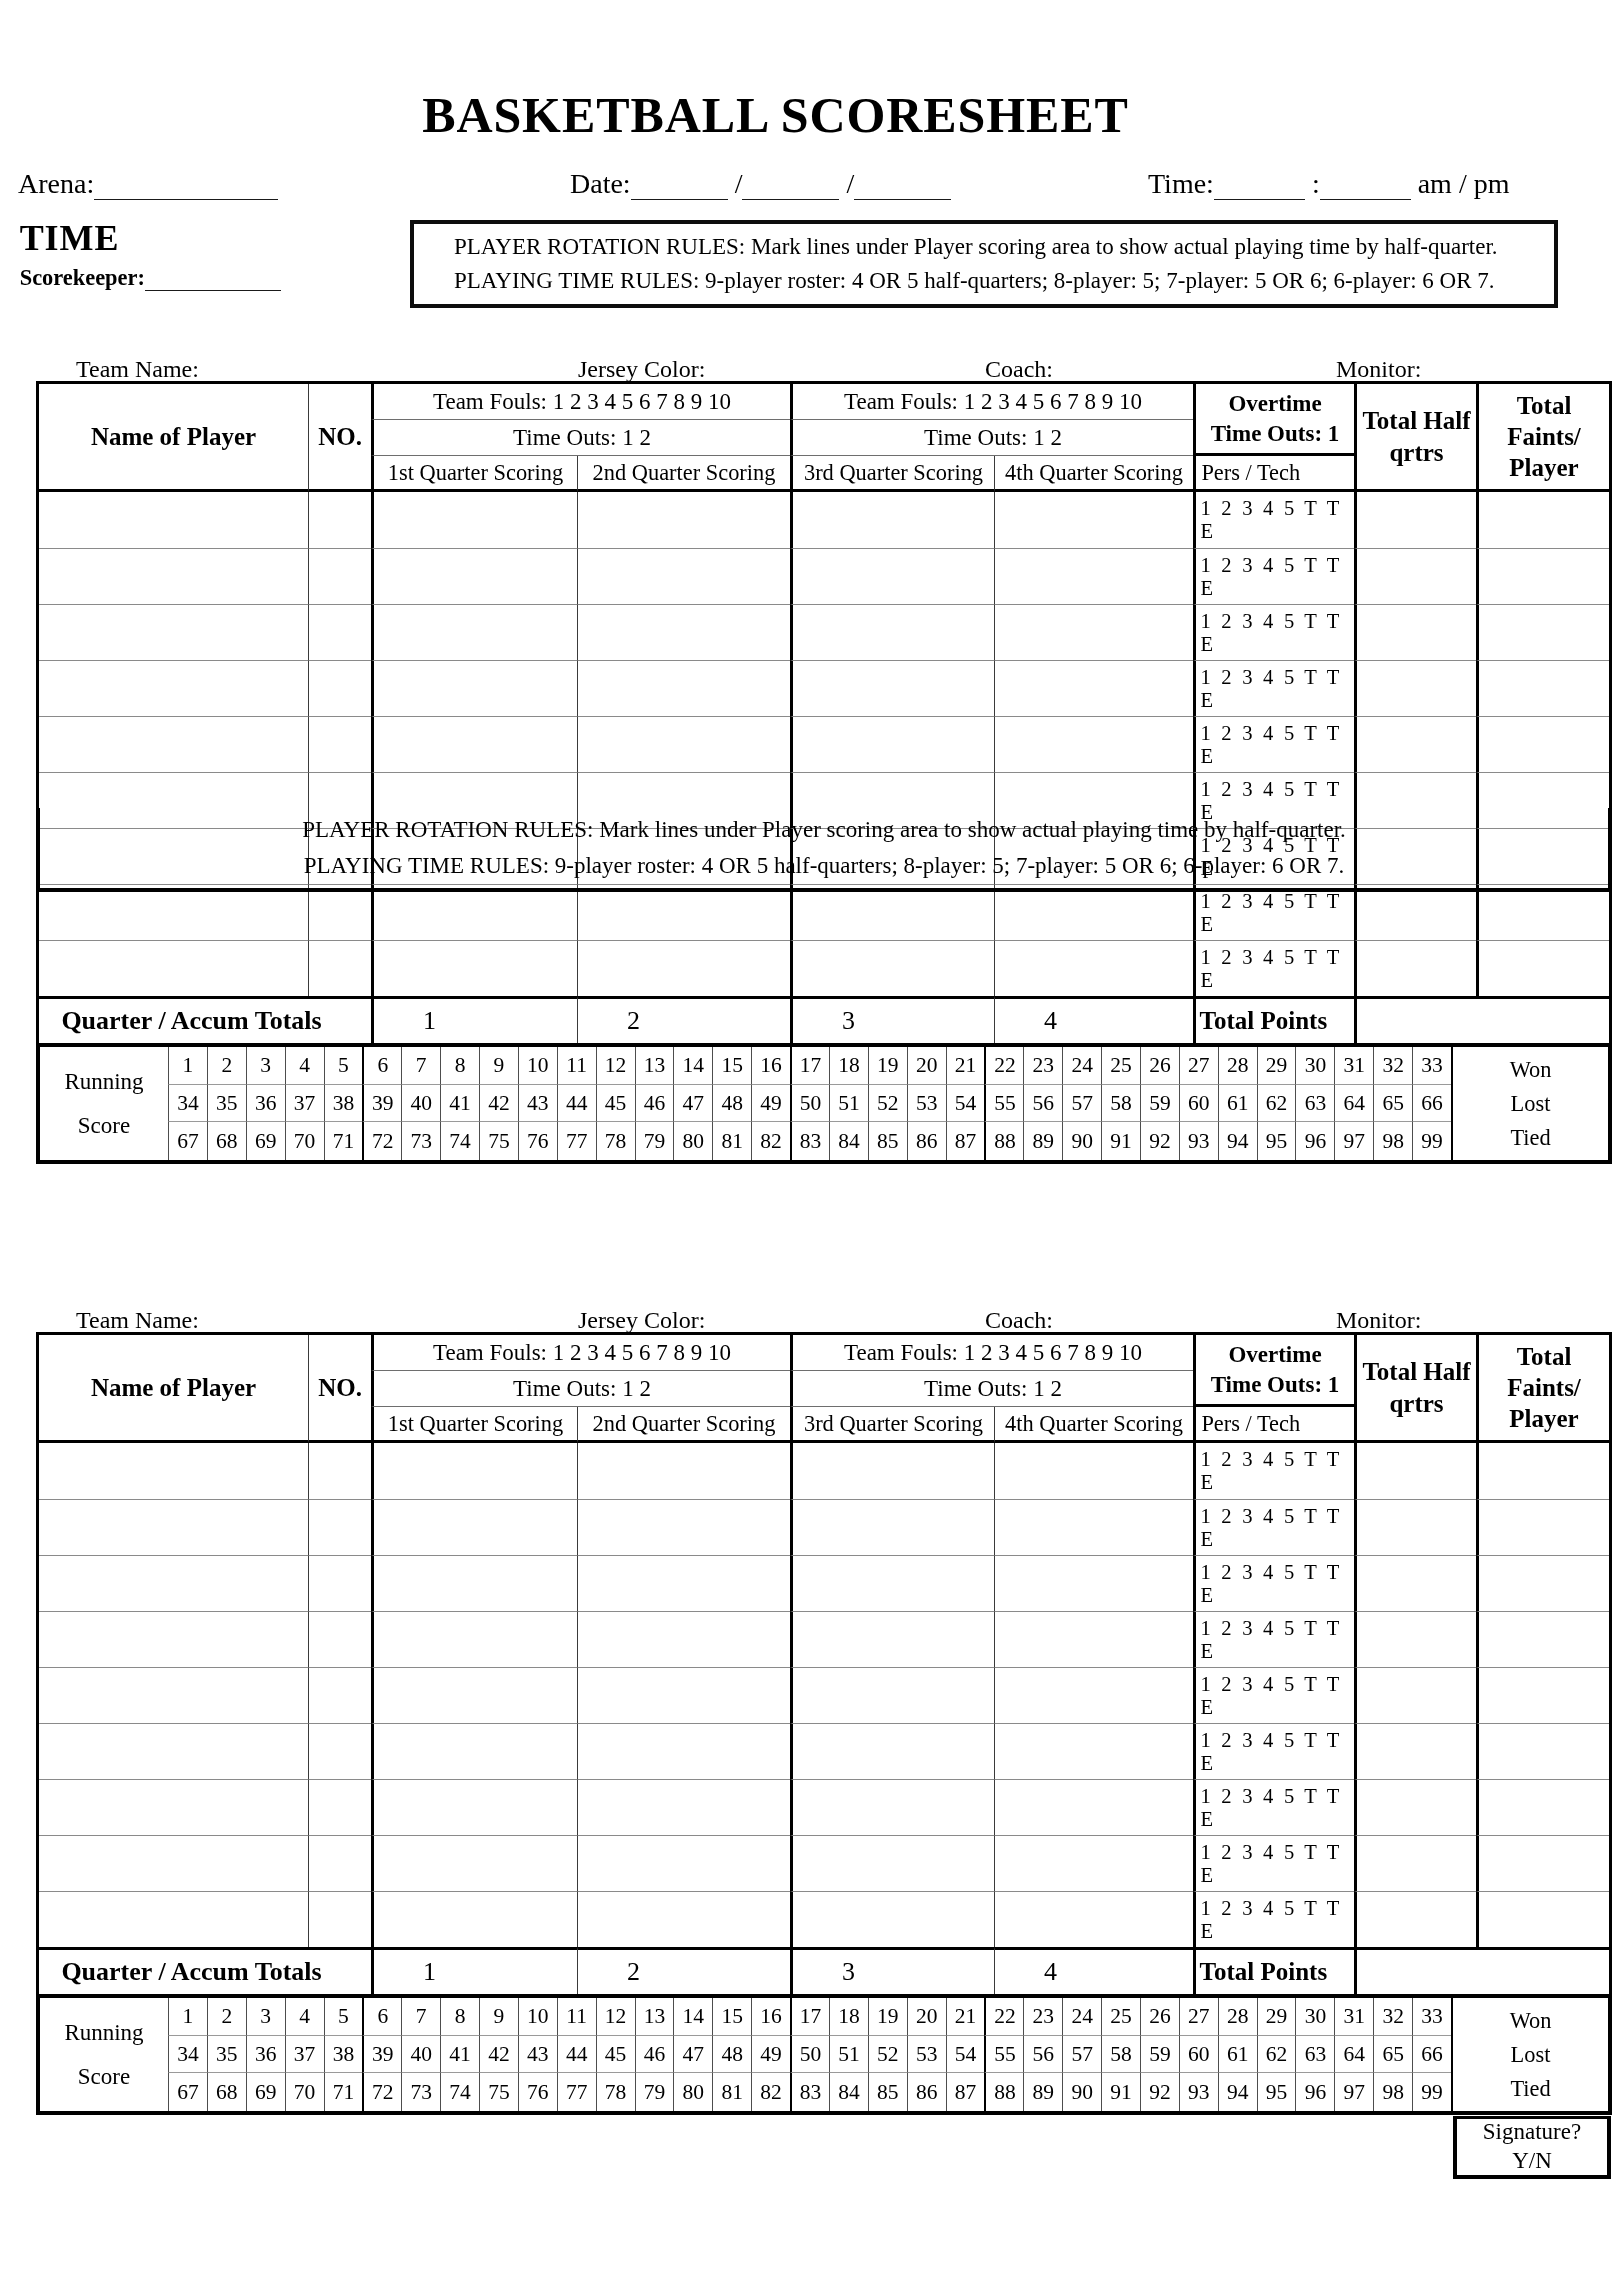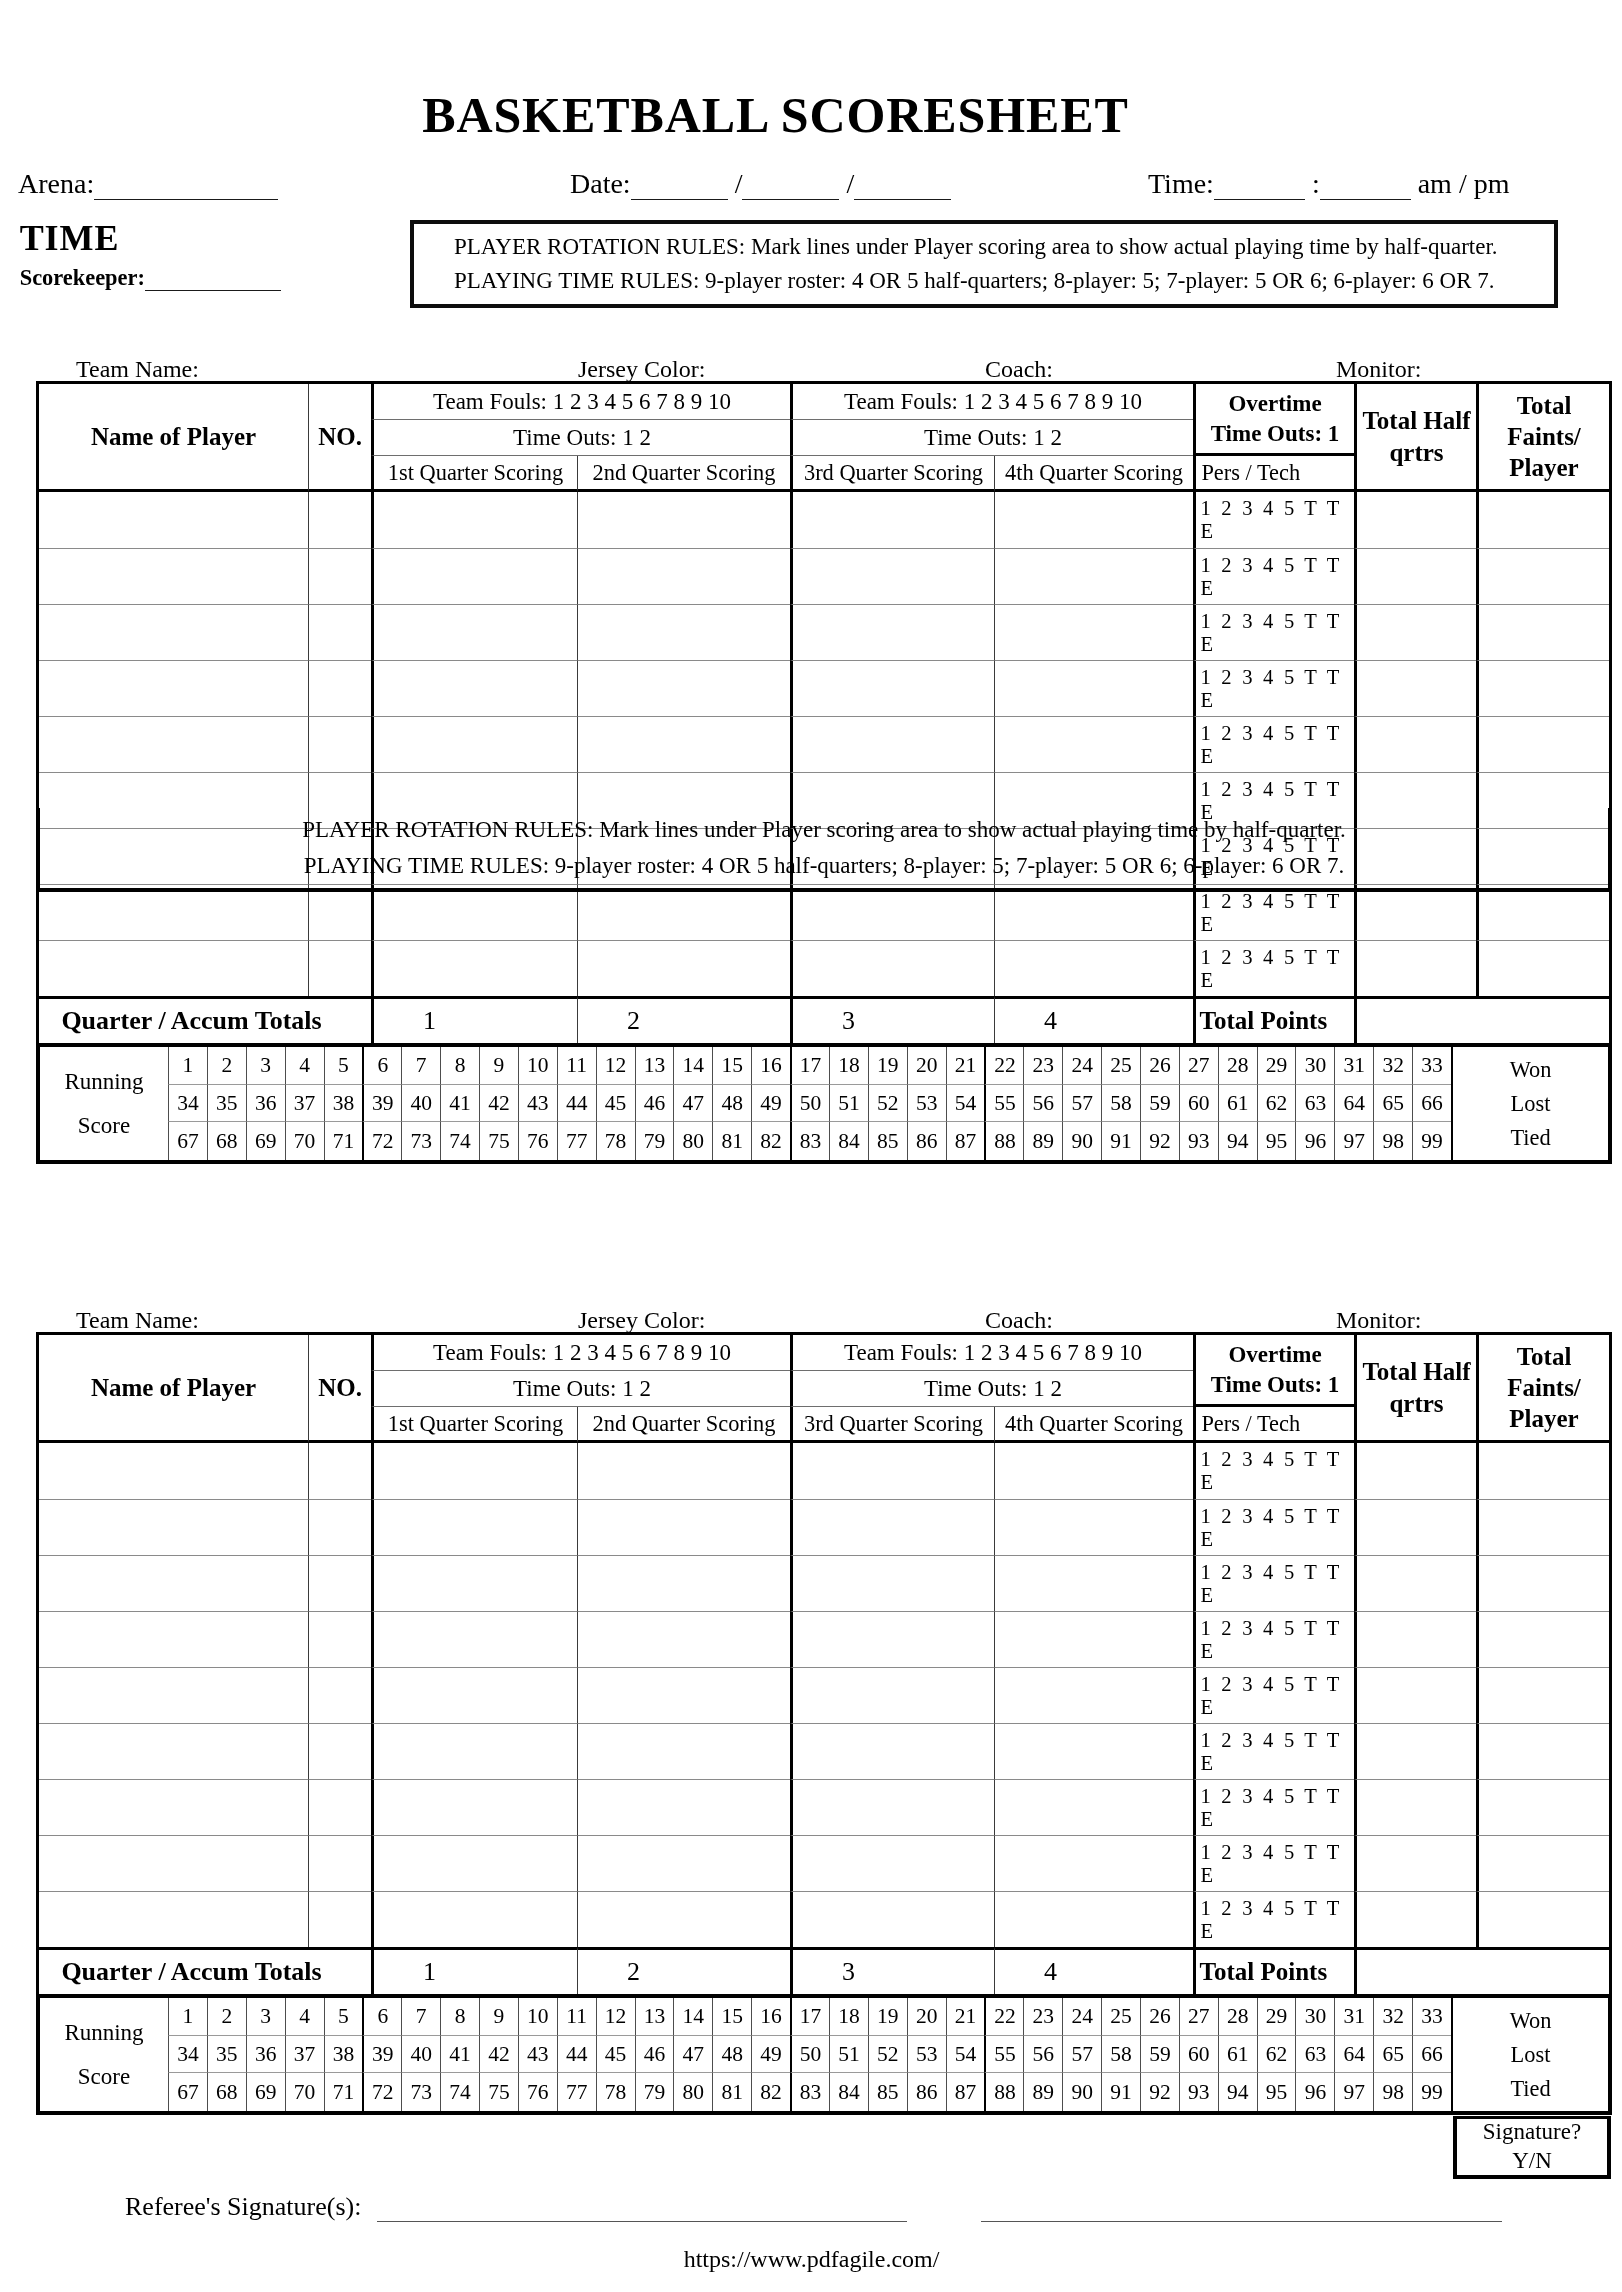--- a/index.html
+++ b/index.html
@@ -625,22 +625,16 @@
           <div>Tied</div>
         </div>
       </div>
     </div>
 
   <div class="incident-box">
     <div>Signature?</div>
     <div>Y/N</div>
   </div>
 
-  <div class="referee-row">
-    <span>Referee's Signature(s):</span>
-    <span class="sig-line" style="width:530px;margin-left:9px;"></span>
-    <span class="sig-line" style="width:521px;margin-left:68px;"></span>
-  </div>
-
-  <div class="url">https://www.pdfagile.com/</div>
+
 
 </div>
 
 
 </body></html>

